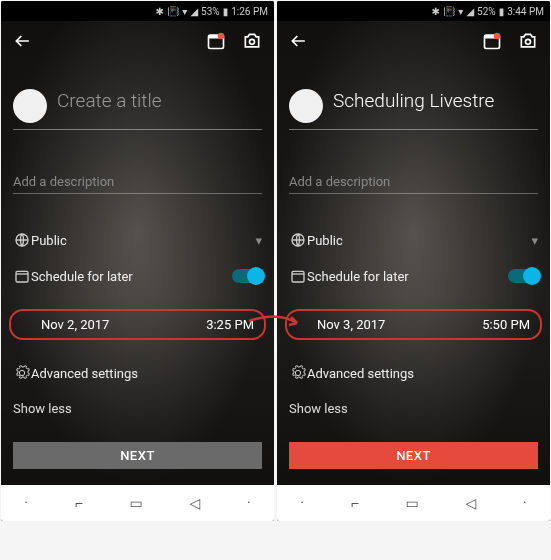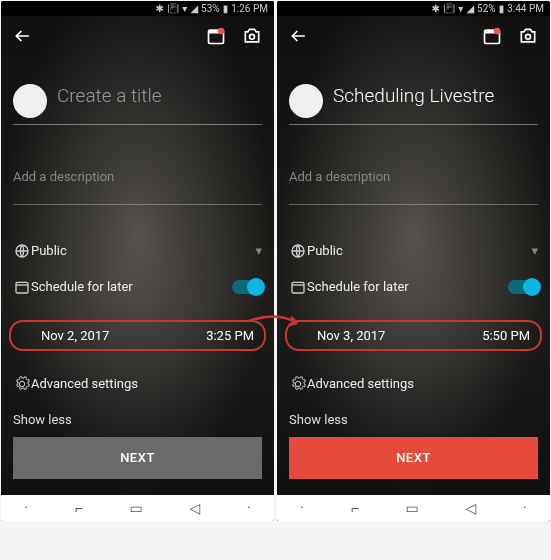--- a/index.html
+++ b/index.html
@@ -85,21 +85,21 @@
     color: #fff;
     font-size: 19px;
     font-weight: 300;
   }
   .title-input.placeholder { color: #999; }
   .desc-input {
     margin-top: 44px;
     border-bottom: 1px solid rgba(255,255,255,0.3);
     color: #888;
     font-size: 13px;
-    padding-bottom: 20px;
+    padding-bottom: 4px;
   }
   .row {
     display: flex;
     align-items: center;
     padding: 10px 0;
     color: #eee;
     font-size: 13px;
   }
   .row-icon { width: 18px; display:flex; justify-content:center; }
   .row-label { flex: 1; }
@@ -129,21 +129,21 @@
     border-radius: 14px;
     margin: 15px -4px;
   }
   .show-less {
     color: #ddd;
     font-size: 13px;
     padding: 10px 0;
   }
   .next-btn {
     margin-top: auto;
-    height: 42px;
+    height: 27px;
     display: flex;
     align-items: center;
     justify-content: center;
     color: #fff;
     font-size: 13px;
     font-weight: 500;
     letter-spacing: 0.5px;
     margin-bottom: 6px;
   }
   .next-grey { background: #6a6a6a; }

